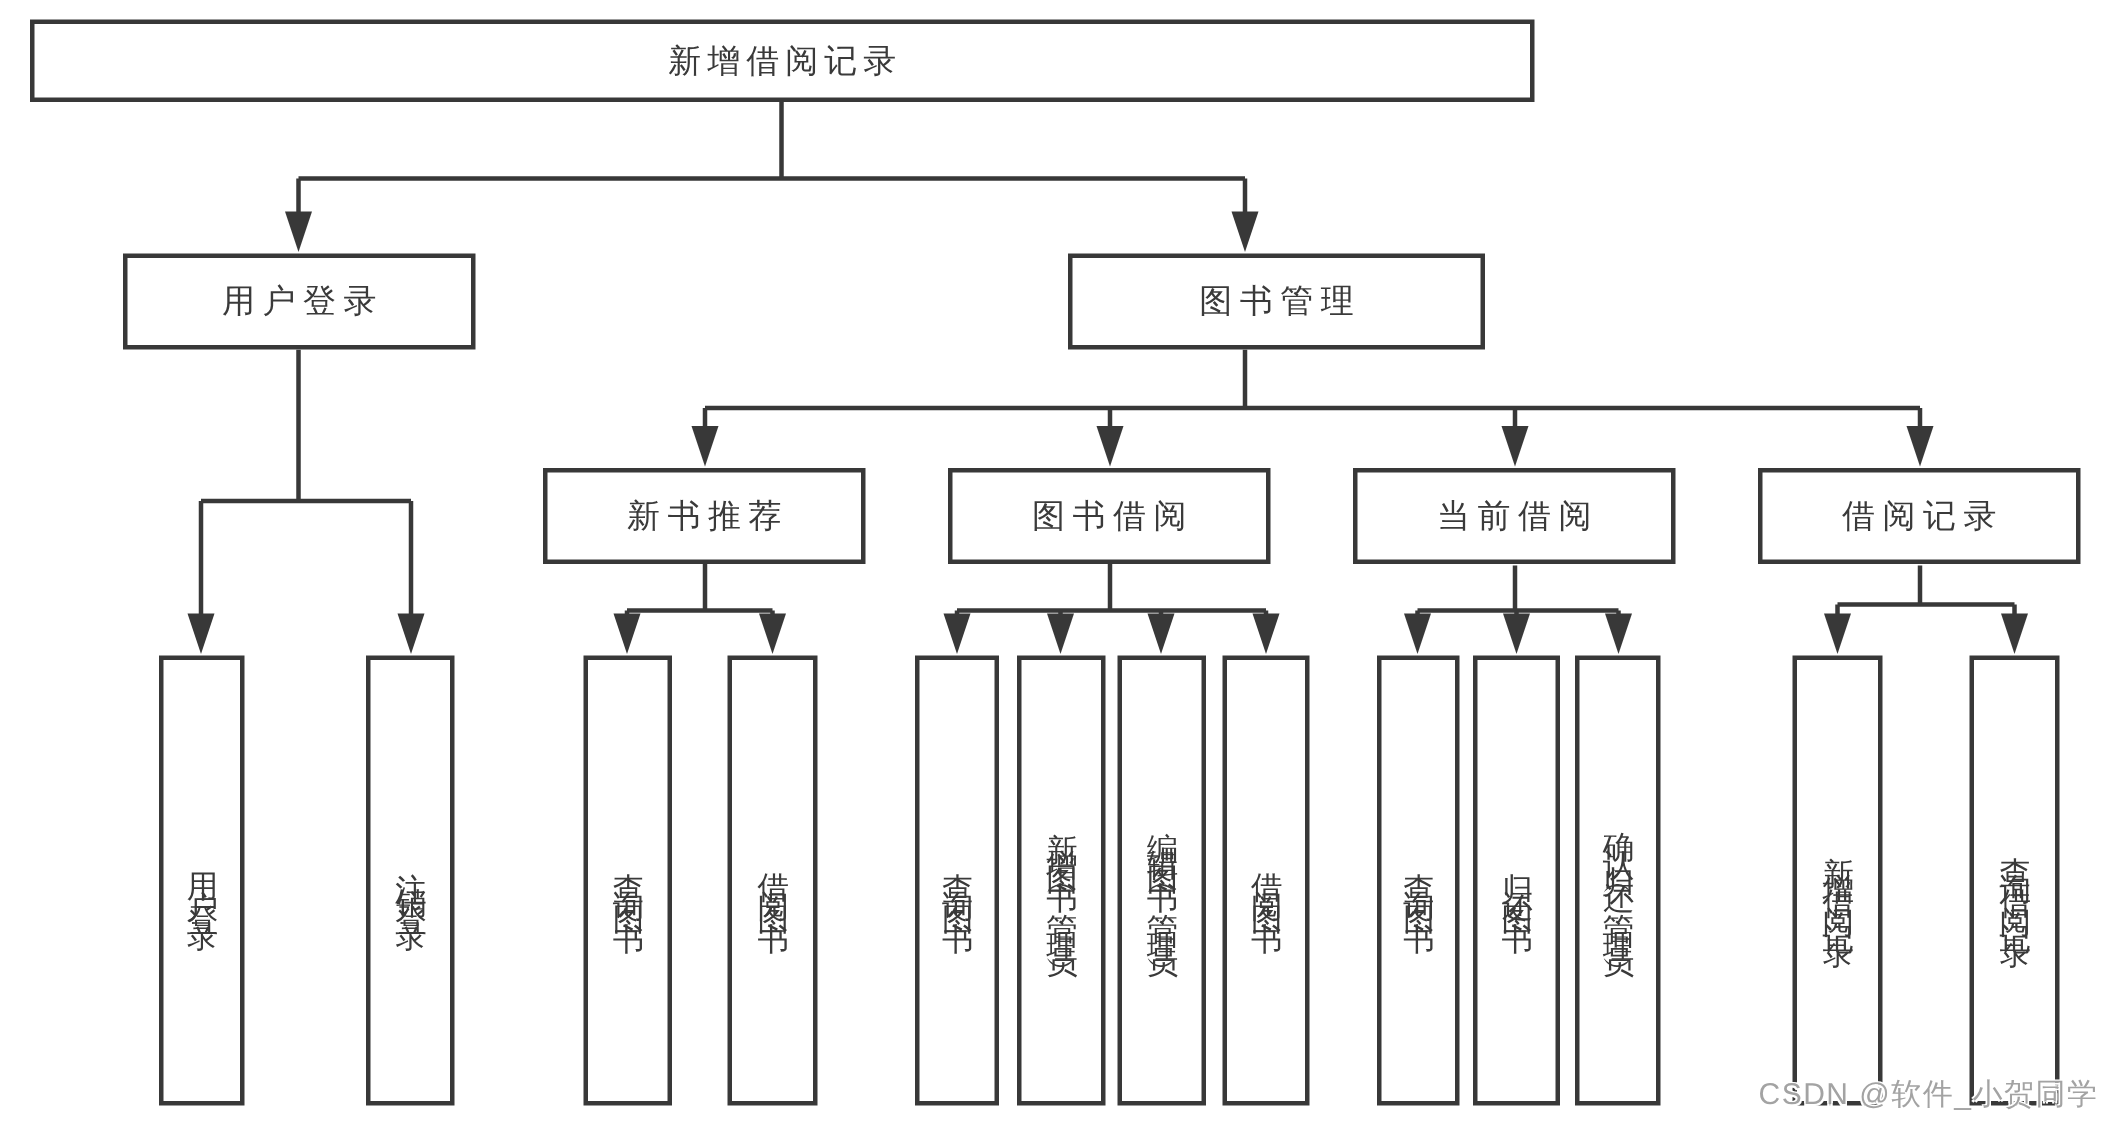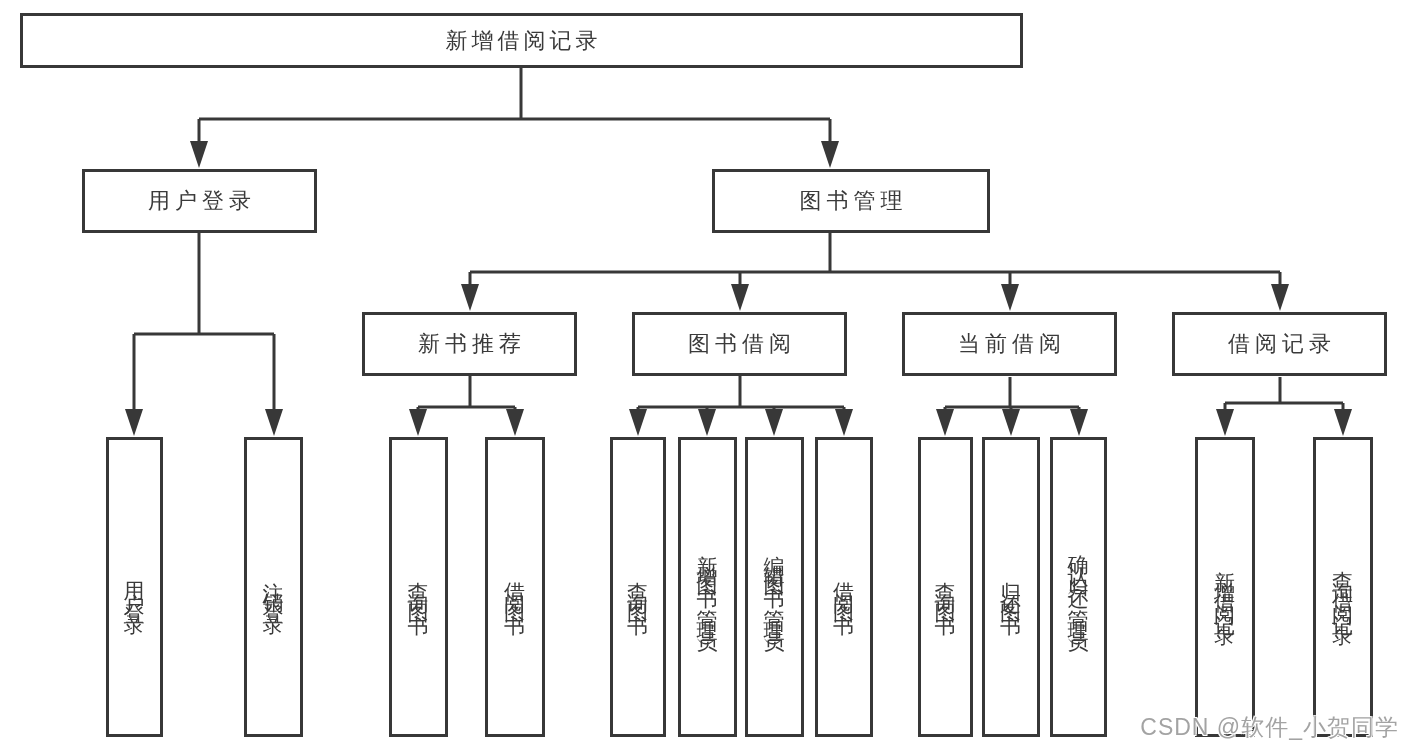--- a/index.html
+++ b/index.html
@@ -15,21 +15,21 @@
     color:#3a3a3a;
   }
   .hbox span{font-size:22px;letter-spacing:5px;text-indent:5px;white-space:nowrap;}
   .root span{letter-spacing:4px;text-indent:4px;}
   .leaf span{
     writing-mode:vertical-rl;text-orientation:mixed;
     font-size:21px;letter-spacing:11px;line-height:1;
   }
   .watermark{
     position:absolute;z-index:3;right:6px;bottom:4px;
-    font-size:23px;letter-spacing:1px;color:#a3a3a3;
+    font-size:20px;letter-spacing:1px;color:#a3a3a3;
     text-shadow:-1px -1px 0 #fff,1px -1px 0 #fff,-1px 1px 0 #fff,1px 1px 0 #fff;
   }
 </style>
 </head>
 <body>
 
 <div class="canvas">
 
   <svg class="wires" width="1405" height="747" viewBox="0 0 1405 747">
     <g stroke="#383838" stroke-width="3" fill="none">

